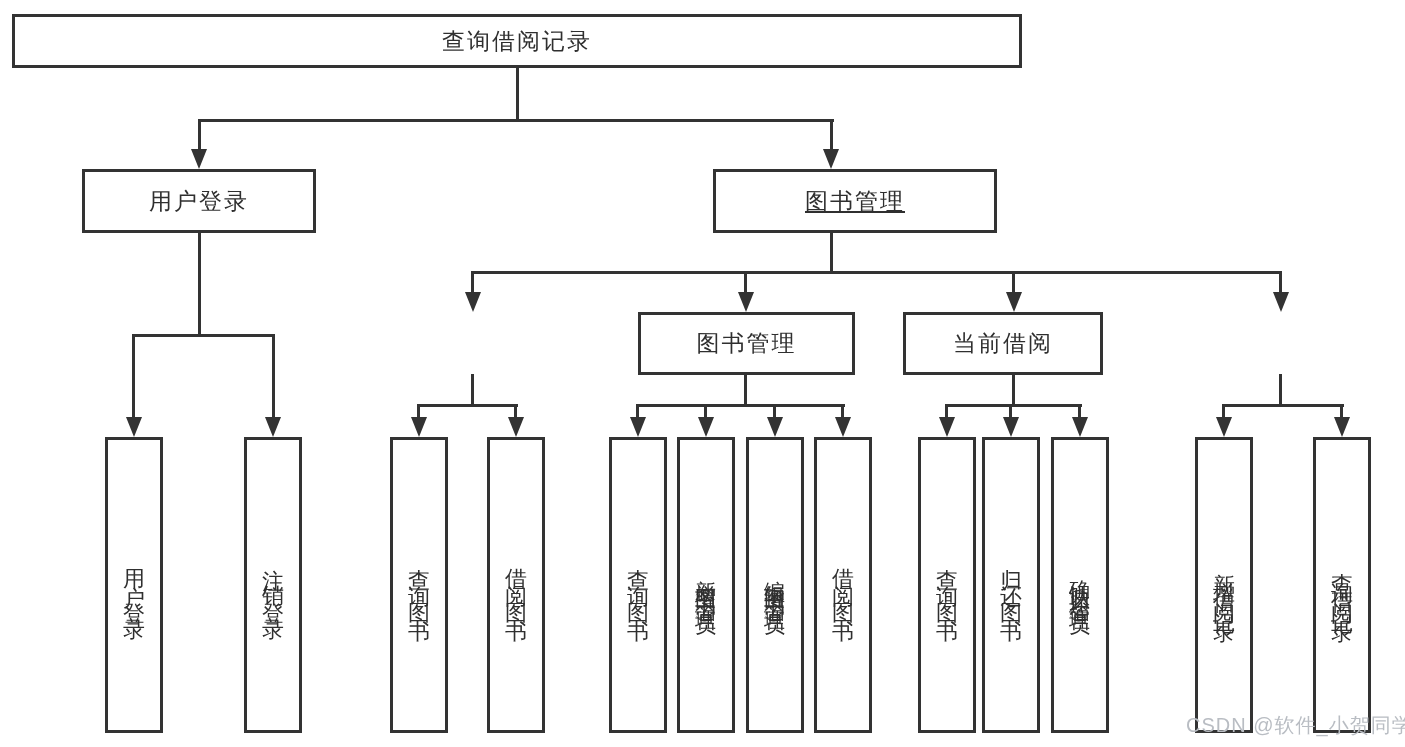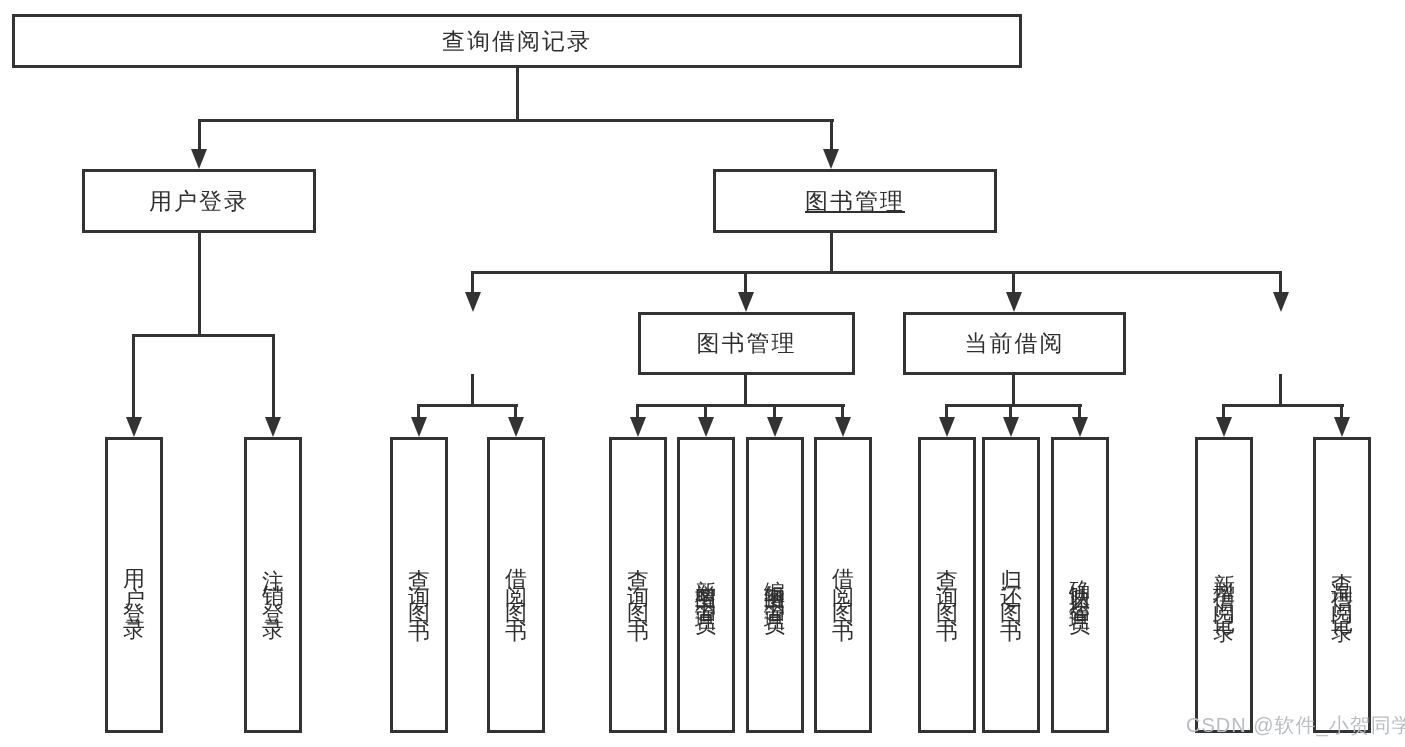--- a/index.html
+++ b/index.html
@@ -98,21 +98,21 @@
   <div class="vl" style="left:744px;top:271px;height:23px;"></div>
   <div class="arr" style="left:738px;top:292px;"></div>
   <div class="vl" style="left:1012px;top:271px;height:23px;"></div>
   <div class="arr" style="left:1006px;top:292px;"></div>
   <div class="vl" style="left:1279px;top:271px;height:23px;"></div>
   <div class="arr" style="left:1273px;top:292px;"></div>
 
   <div class="box" style="left:638px;top:312px;width:217px;height:63px;">
     <span>图书管理</span>
   </div>
-  <div class="box" style="left:903px;top:312px;width:223px;height:63px;">
+  <div class="box" style="left:903px;top:312px;width:200px;height:63px;">
     <span>当前借阅</span>
   </div>
 
   <div class="vl" style="left:471px;top:374px;height:32px;"></div>
   <div class="hl" style="left:417px;top:404px;width:101px;"></div>
   <div class="vl" style="left:417px;top:404px;height:16px;"></div>
   <div class="arr" style="left:411px;top:417px;"></div>
   <div class="vl" style="left:514px;top:404px;height:16px;"></div>
   <div class="arr" style="left:508px;top:417px;"></div>
 

